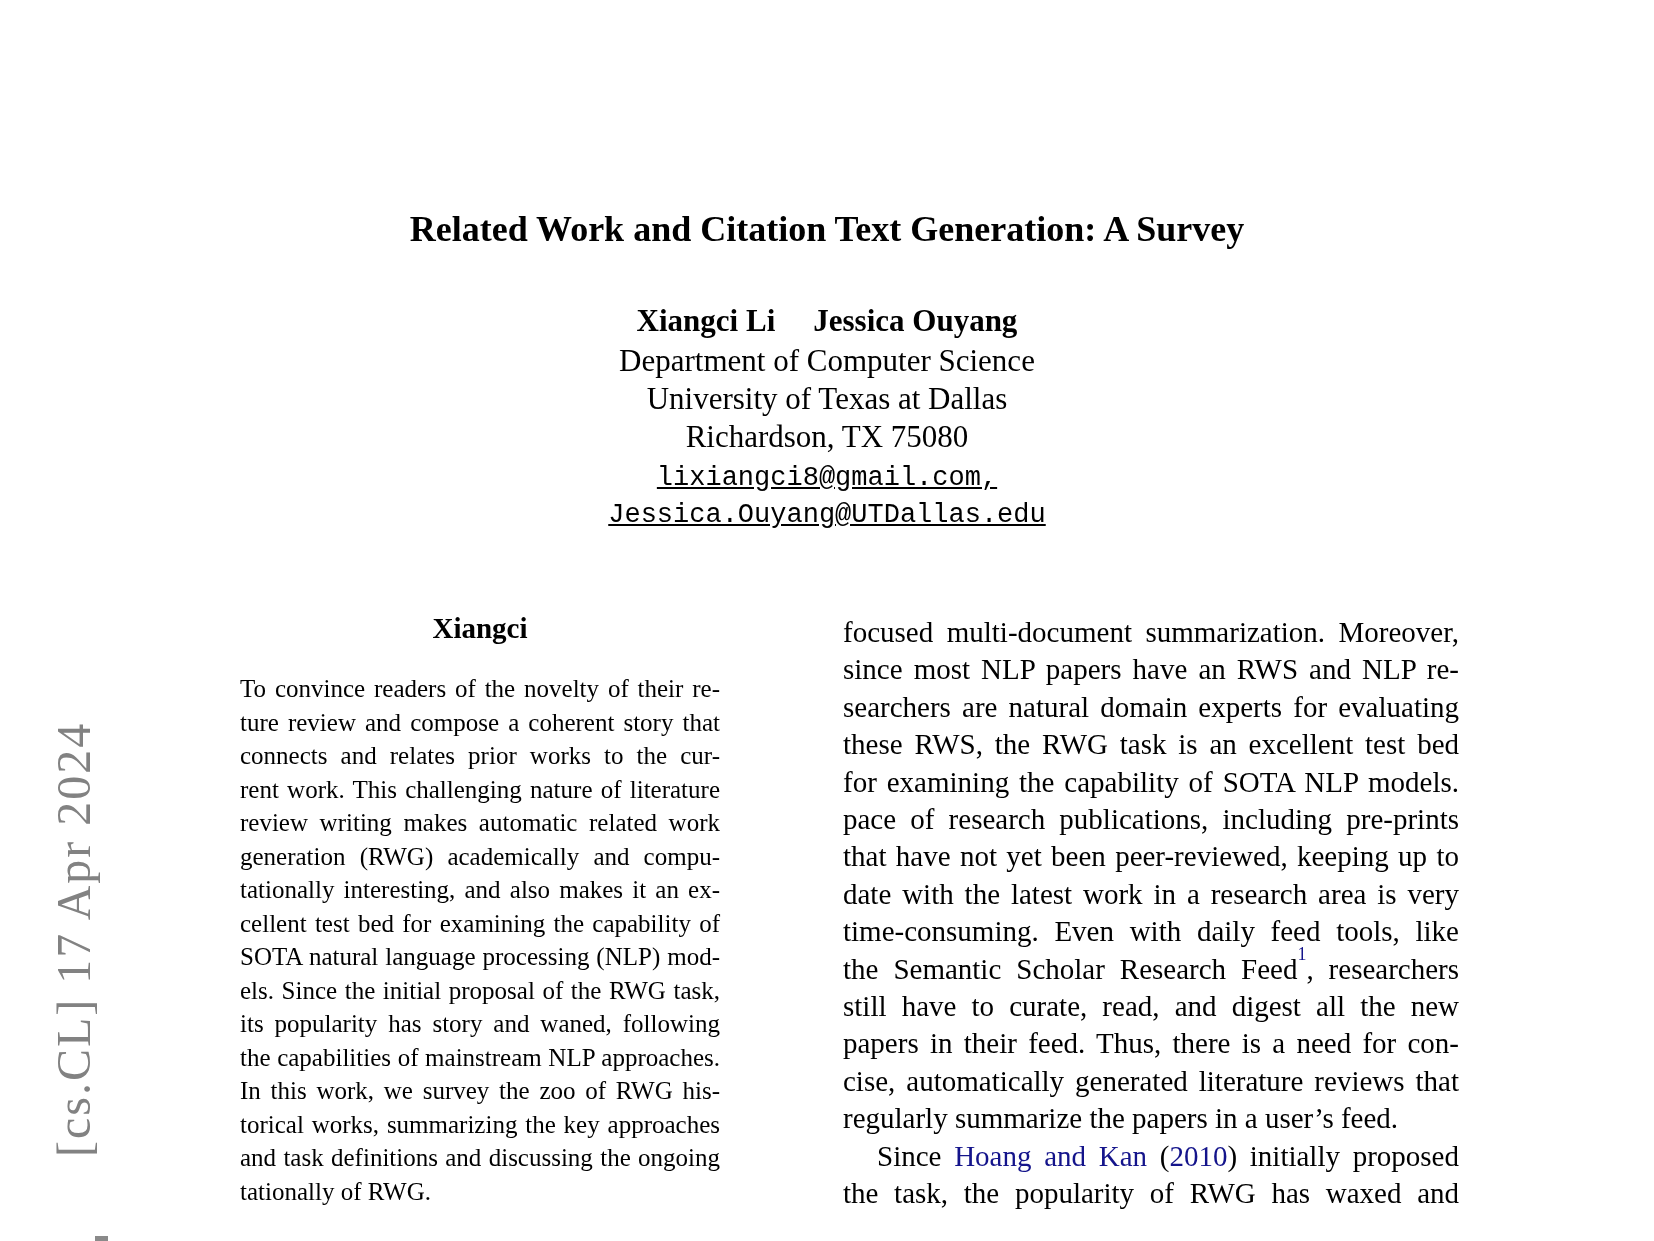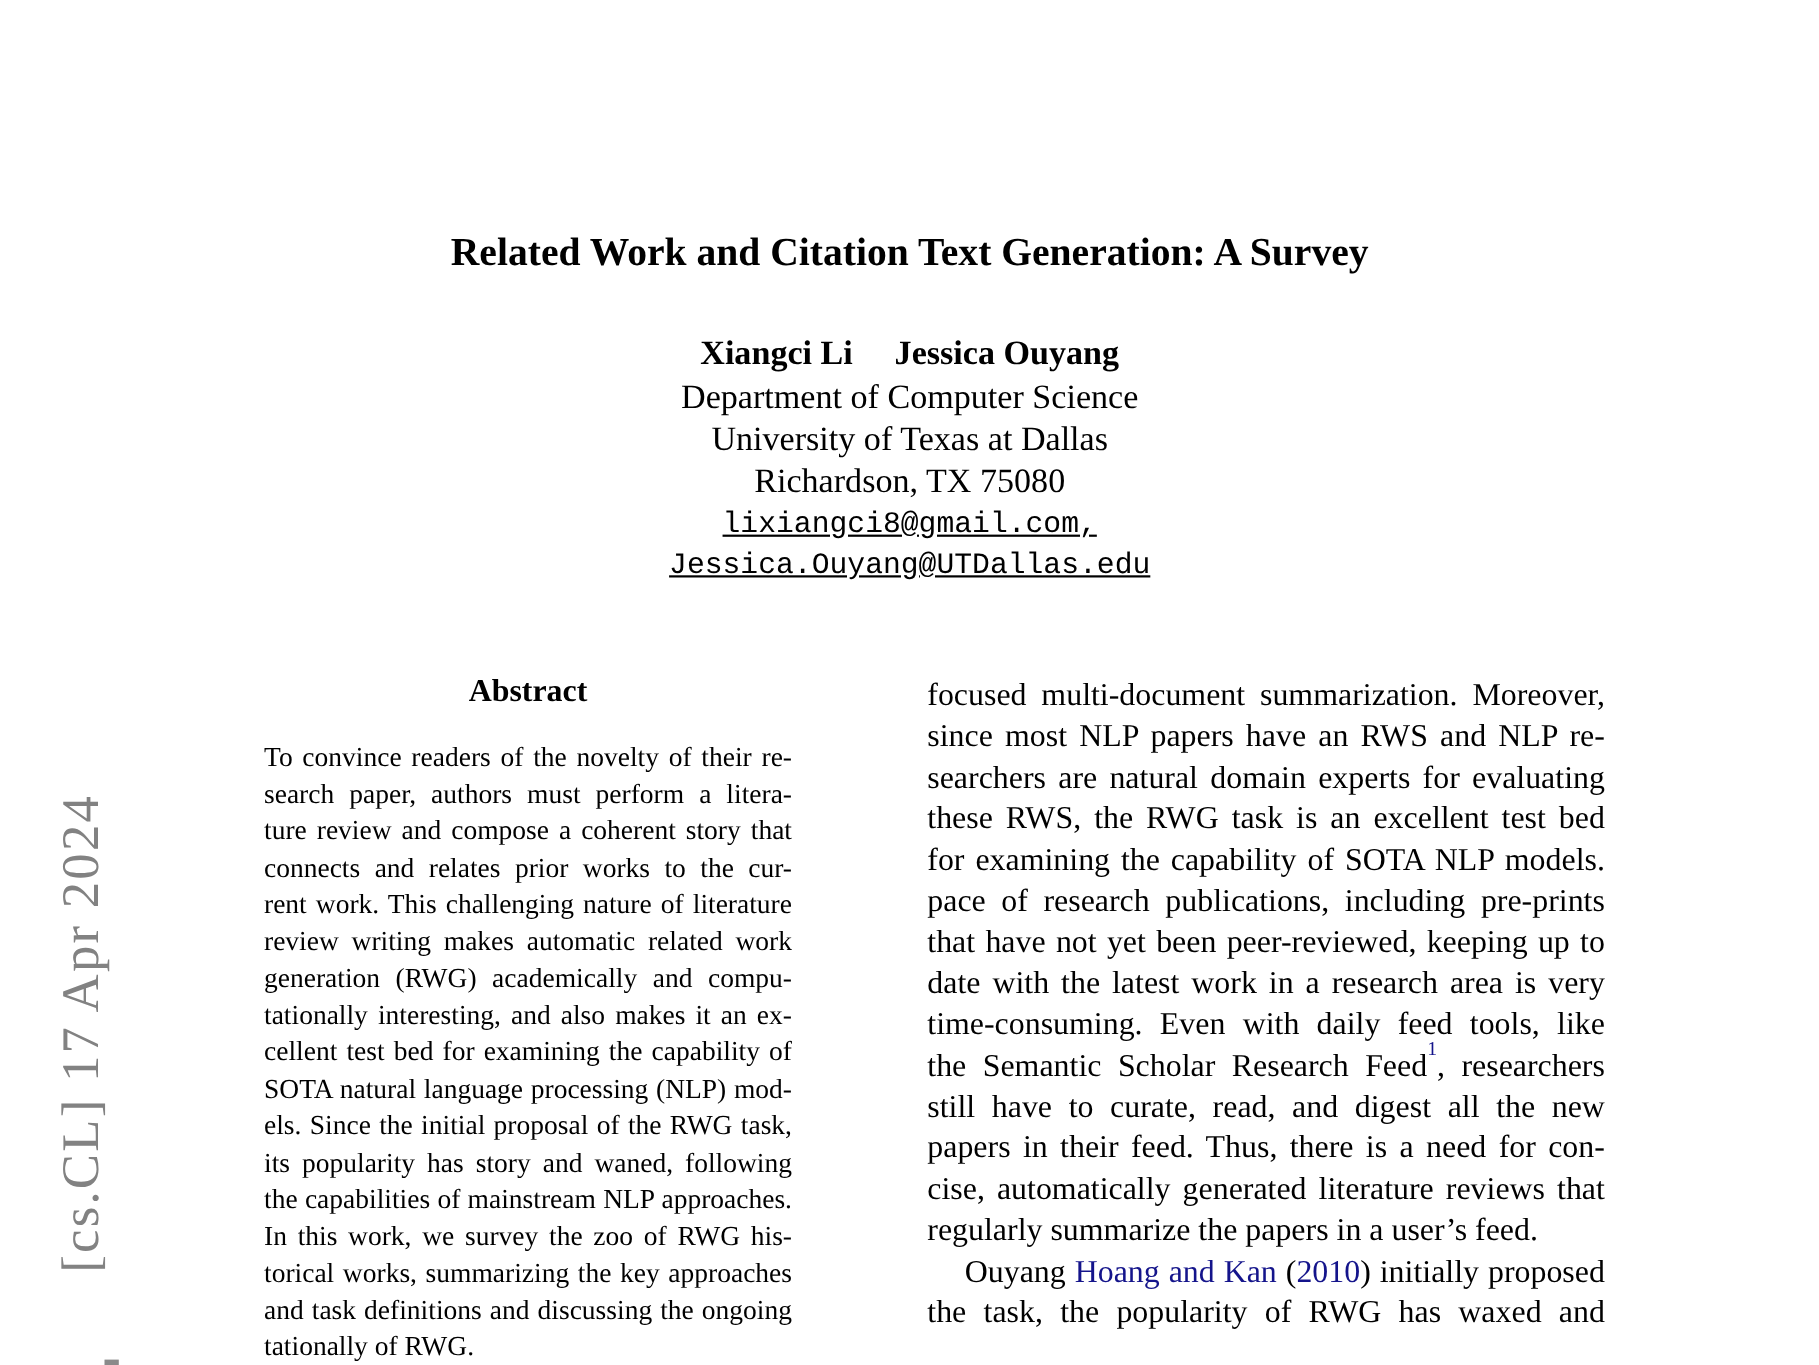--- a/index.html
+++ b/index.html
@@ -152,24 +152,23 @@
       <div>University of Texas at Dallas</div>
       <div>Richardson, TX 75080</div>
     </div>
 
     <div class="email-block">
       <div>lixiangci8@gmail.com,</div>
       <div>Jessica.Ouyang@UTDallas.edu</div>
     </div>
   </div>
 
-  <div class="abstract-heading">Abstract</div>
+  <div class="abstract-heading">Xiangci</div>
   <div class="abstract-body">
       <div class="aline">To convince readers of the novelty of their re-</div>
-      <div class="aline">search paper, authors must perform a litera-</div>
       <div class="aline">ture review and compose a coherent story that</div>
       <div class="aline">connects and relates prior works to the cur-</div>
       <div class="aline">rent work. This challenging nature of literature</div>
       <div class="aline">review writing makes automatic related work</div>
       <div class="aline">generation (RWG) academically and compu-</div>
       <div class="aline">tationally interesting, and also makes it an ex-</div>
       <div class="aline">cellent test bed for examining the capability of</div>
       <div class="aline">SOTA natural language processing (NLP) mod-</div>
       <div class="aline">els. Since the initial proposal of the RWG task,</div>
       <div class="aline">its popularity has story and waned, following</div>
@@ -188,17 +187,17 @@
       <div class="rline"><span>for examining the capability of SOTA NLP models.</span></div>
       <div class="rline"><span>pace of research publications, including pre-prints</span></div>
       <div class="rline"><span>that have not yet been peer-reviewed, keeping up to</span></div>
       <div class="rline"><span>date with the latest work in a research area is very</span></div>
       <div class="rline"><span>time-consuming. Even with daily feed tools, like</span></div>
       <div class="rline"><span>the Semantic Scholar Research Feed</span><sup class="fnref link">1</sup><span>, researchers</span></div>
       <div class="rline"><span>still have to curate, read, and digest all the new</span></div>
       <div class="rline"><span>papers in their feed. Thus, there is a need for con-</span></div>
       <div class="rline"><span>cise, automatically generated literature reviews that</span></div>
       <div class="rline nojust"><span>regularly summarize the papers in a user’s feed.</span></div>
-      <div class="rline indent"><span>Ouyang </span><span class="link">Hoang and Kan</span><span> (</span><span class="link">2010</span><span>) initially proposed</span></div>
+      <div class="rline indent"><span>Since </span><span class="link">Hoang and Kan</span><span> (</span><span class="link">2010</span><span>) initially proposed</span></div>
       <div class="rline"><span>the task, the popularity of RWG has waxed and</span></div>
     </div>
 
 </div>
 
 </body></html>

